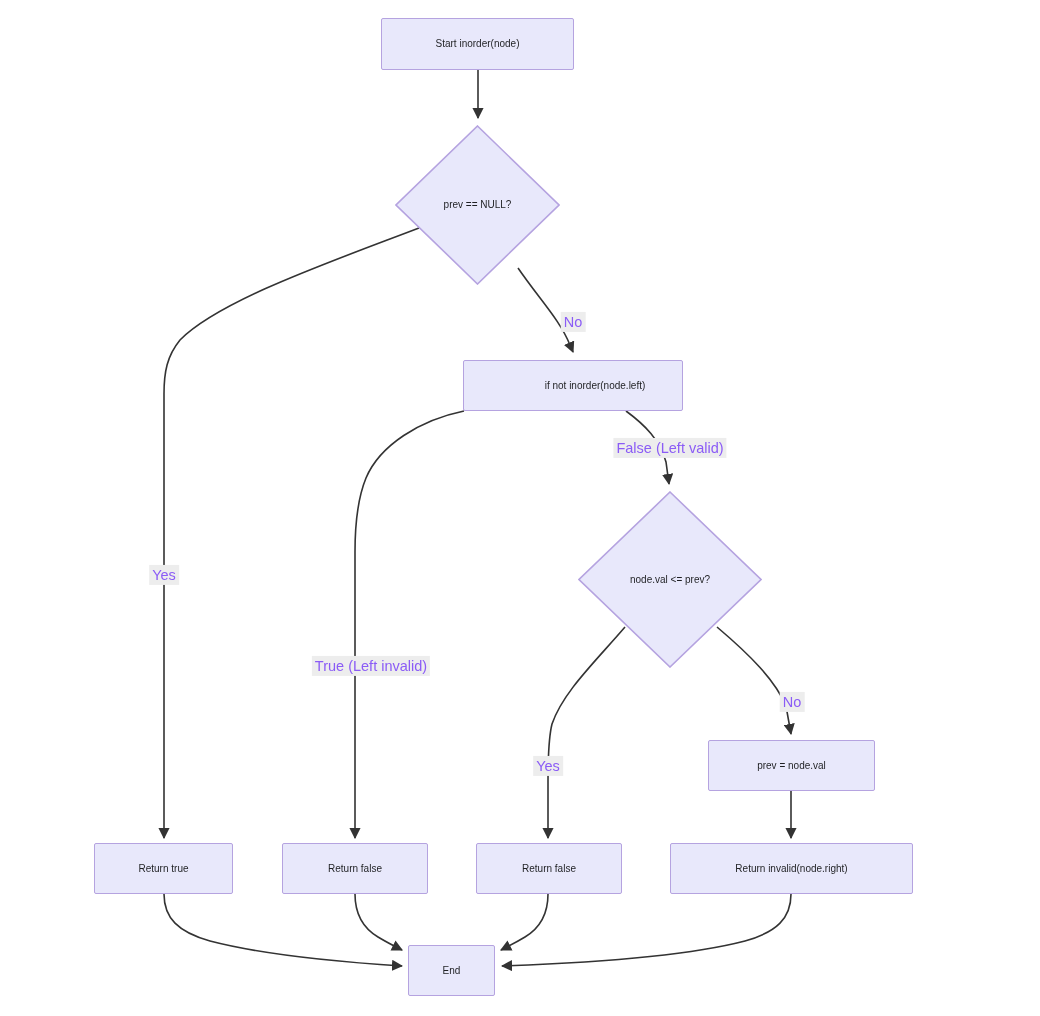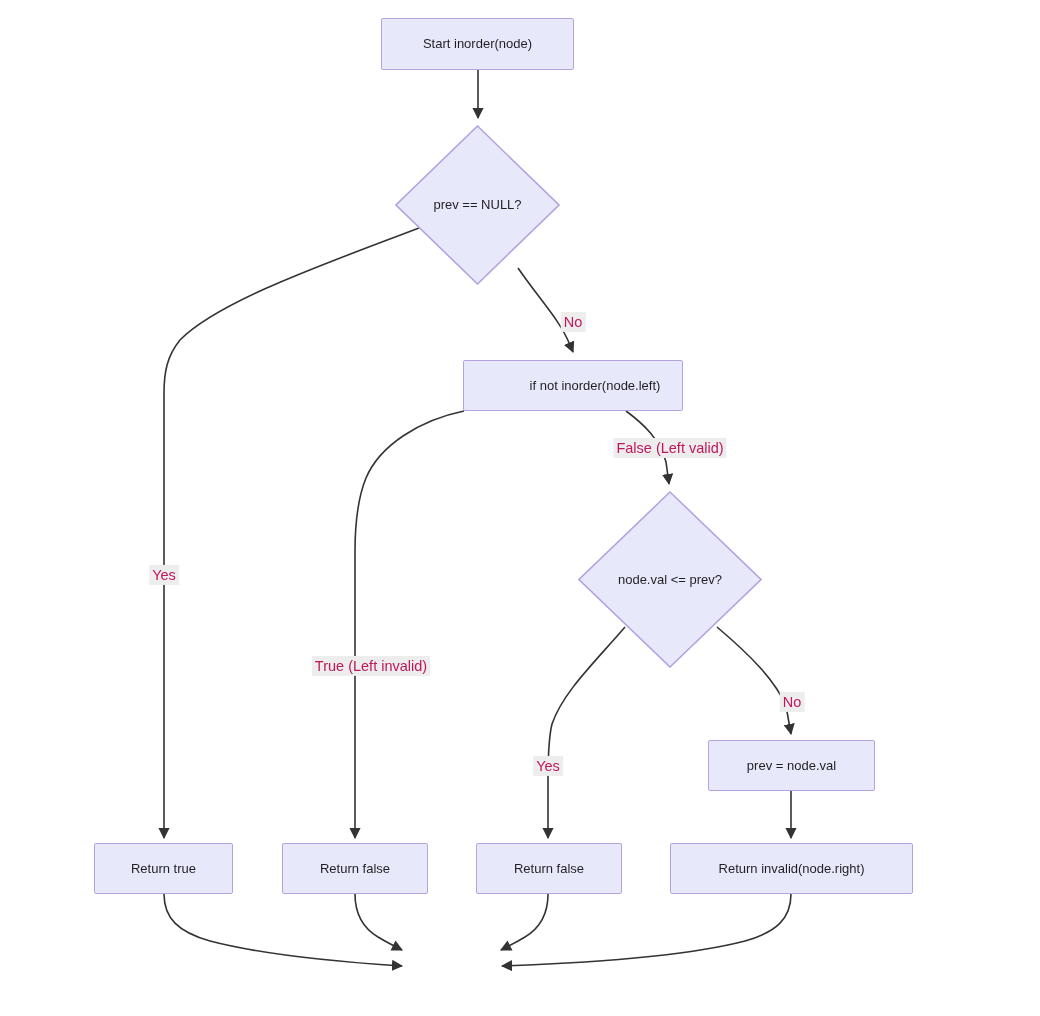--- a/index.html
+++ b/index.html
@@ -23,21 +23,21 @@
     top: 0;
     width: 1040px;
     height: 1016px;
   }
   .node {
     position: absolute;
     box-sizing: border-box;
     display: flex;
     align-items: center;
     justify-content: center;
-    font-size: 13px;
+    font-size: 10px;
     color: #1f2023;
     line-height: 1.2;
     text-align: center;
   }
   .node-rect {
     background: #e8e8fb;
     border: 1.3px solid #b5a3e0;
     border-radius: 2px;
   }
   .node-diamond {
@@ -52,21 +52,21 @@
     height: 100%;
   }
   .diamond-label {
     position: relative;
     z-index: 2;
     white-space: nowrap;
   }
   .edge-label {
     position: absolute;
     font-size: 14.5px;
-    color: #be185d;
+    color: #8b5cf6;
     background: #ededed;
     padding: 1px 3px;
     white-space: nowrap;
     transform: translate(-50%, -50%);
     line-height: 1.25;
   }
   .edge-path {
     fill: none;
     stroke: #333333;
     stroke-width: 1.6px;
@@ -148,20 +148,23 @@
   </div>
 
   <div class="node node-rect" style="left:476px; top:843px; width:146px; height:51px;">
     <span>Return false</span>
   </div>
 
   <div class="node node-rect" style="left:670px; top:843px; width:243px; height:51px;">
     <span>Return invalid(node.right)</span>
   </div>
 
+  <div class="node node-rect" style="left:408px; top:945px; width:87px; height:51px;">
+    <span>End</span>
+  </div>
 
   <div class="edge-label" style="left:164px; top:575px;">Yes</div>
 
   <div class="edge-label" style="left:573px; top:322px;">No</div>
 
   <div class="edge-label" style="left:355px; top:666px;margin-left:16px;">True (Left invalid)</div>
 
   <div class="edge-label" style="left:670px; top:448px;">False (Left valid)</div>
 
   <div class="edge-label" style="left:548px; top:766px;">Yes</div>

